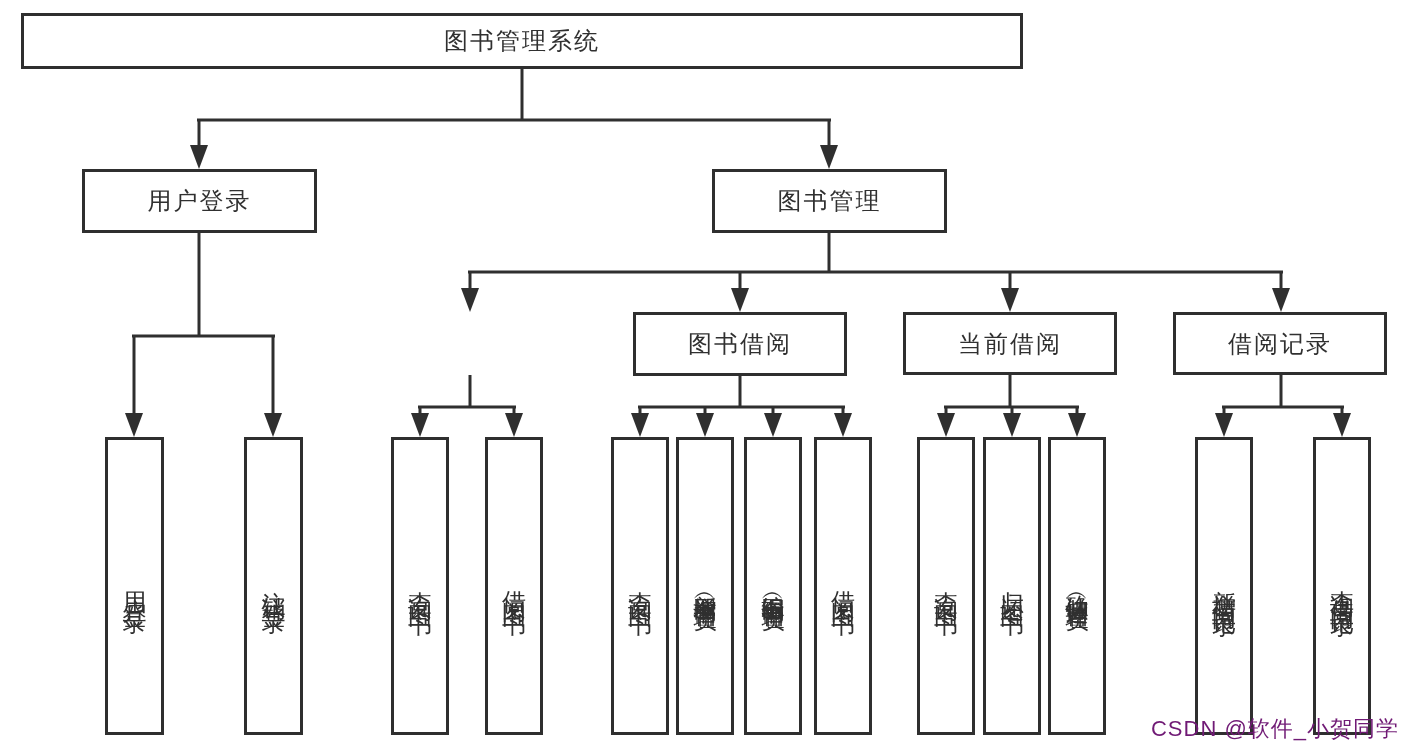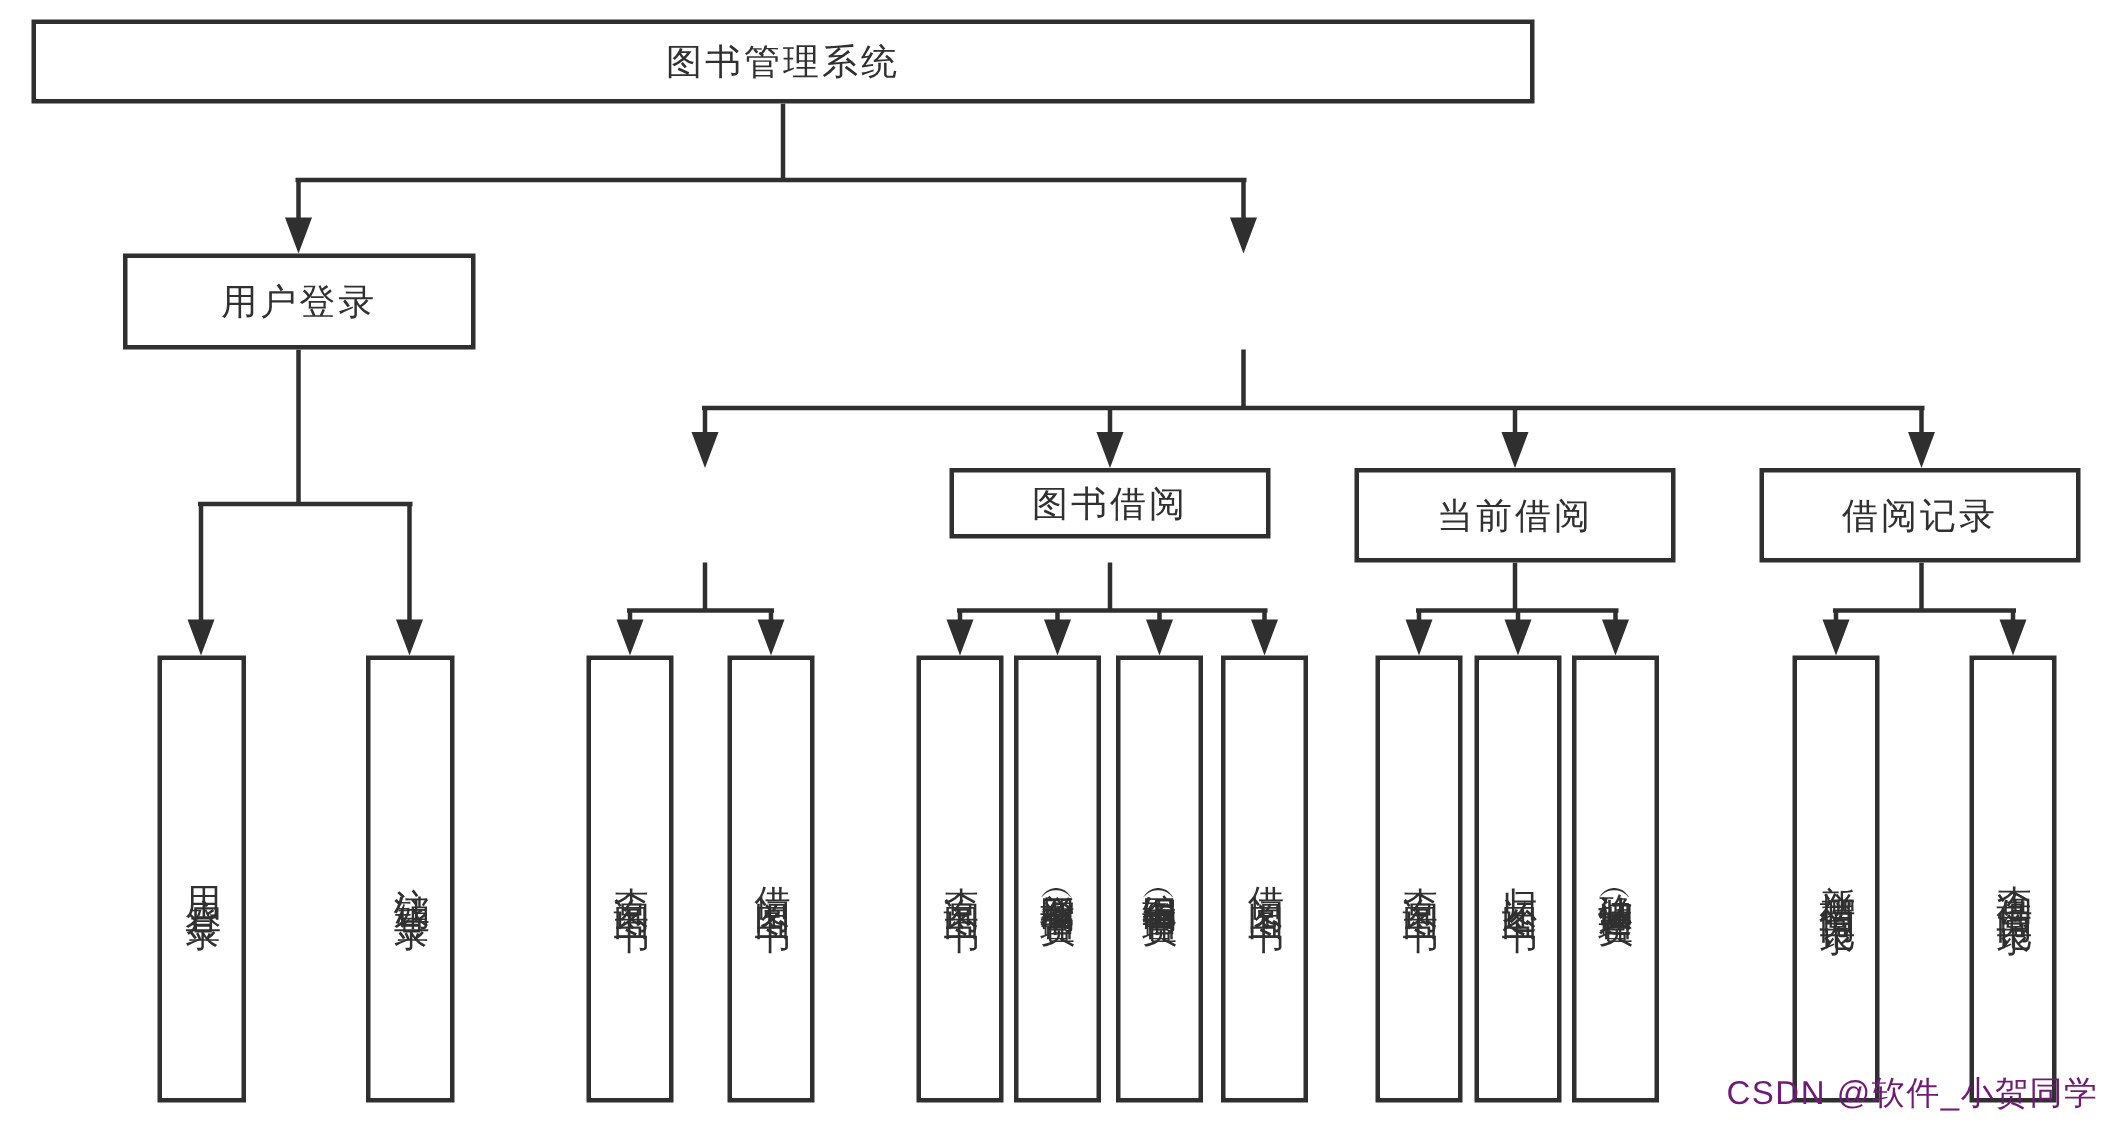--- a/index.html
+++ b/index.html
@@ -117,22 +117,25 @@
     </g>
   </svg>
 
   <div class="node" style="left:21px;top:13px;width:1002px;height:56px;">
     <span>图书管理系统</span>
   </div>
 
   <div class="node" style="left:82px;top:169px;width:235px;height:64px;">
     <span>用户登录</span>
   </div>
+  <div class="node" style="left:712px;top:169px;width:235px;height:64px;">
+    <span>图书管理</span>
+  </div>
 
-  <div class="node" style="left:633px;top:312px;width:214px;height:47px;">
+  <div class="node" style="left:633px;top:312px;width:214px;height:64px;">
     <span>图书借阅</span>
   </div>
   <div class="node" style="left:903px;top:312px;width:214px;height:63px;">
     <span>当前借阅</span>
   </div>
   <div class="node" style="left:1173px;top:312px;width:214px;height:63px;">
     <span>借阅记录</span>
   </div>
 
   <div class="node vnode" style="left:105px;top:437px;width:59px;height:298px;">

